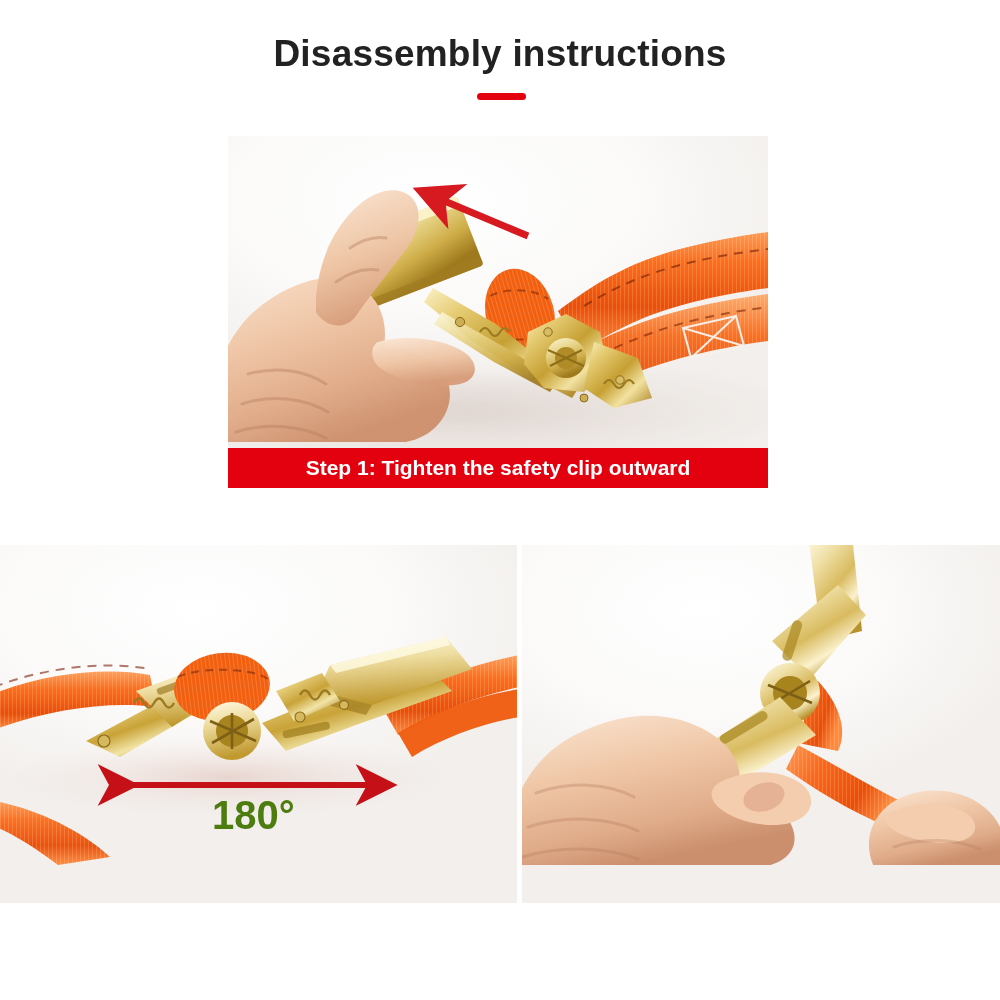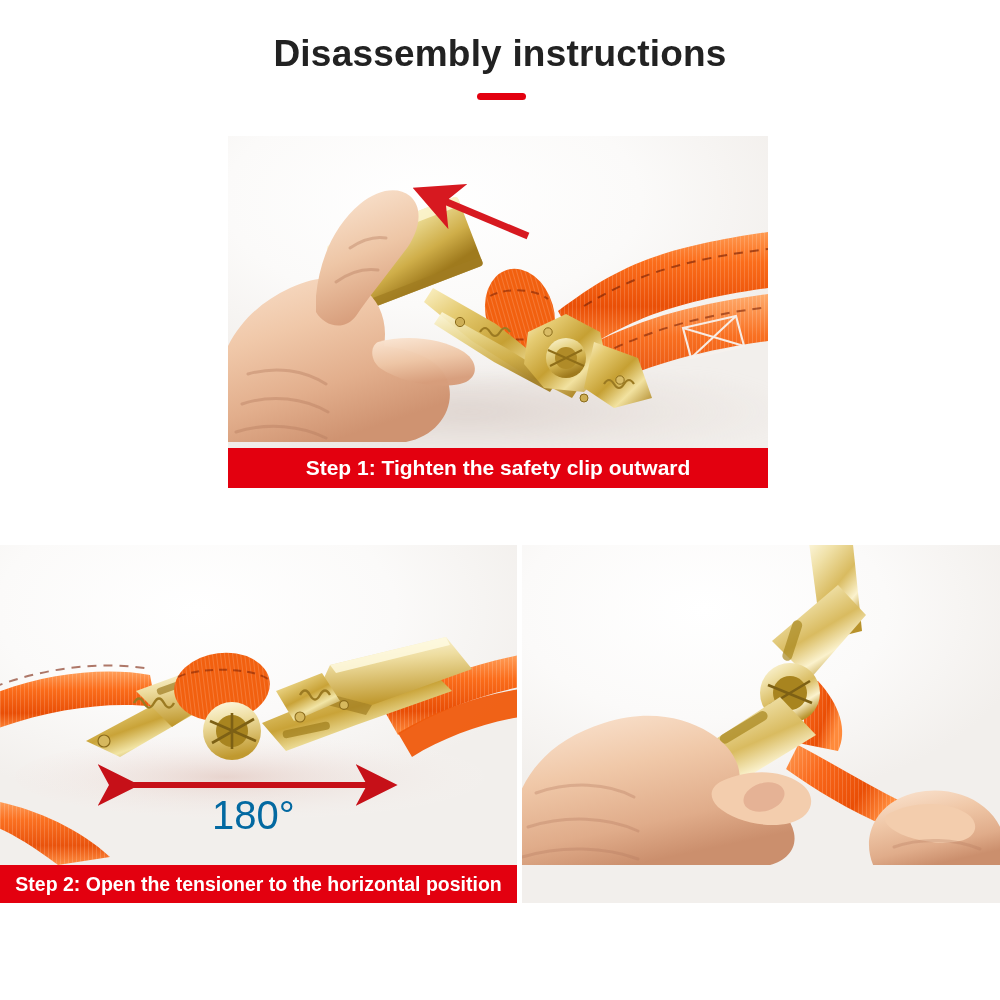--- a/index.html
+++ b/index.html
@@ -104,22 +104,22 @@
   .table-shadow {
     position: absolute;
     left: -5%; bottom: 6%;
     width: 110%; height: 26%;
     background: radial-gradient(ellipse at 45% 40%, rgba(196,176,168,.40) 0%, rgba(215,200,192,.18) 45%, rgba(255,255,255,0) 72%);
     filter: blur(6px);
   }
 
   .deg-label {
     position: absolute;
-    color: #0369a1;
-    font-weight: normal;
+    color: #4d7c0f;
+    font-weight: bold;
     font-family: "Liberation Sans", sans-serif;
   }
 </style>
 </head>
 <body>
 
 <div class="page">
 
   <div class="header">
     <div class="page-title">Disassembly instructions</div>
@@ -360,23 +360,20 @@
           </marker>
           <marker id="ahR" markerWidth="7" markerHeight="7" refX="5.4" refY="3.5" orient="auto">
             <path d="M7,3.5 L0,0 L1.9,3.5 L0,7 Z" fill="#c61018"></path>
           </marker>
         </defs>
         <line x1="130" y1="240" x2="388" y2="240" stroke="#c61018" stroke-width="6" marker-start="url(#ahL)" marker-end="url(#ahR)"></line>
       </svg>
       <div class="deg-label" style="left:212px; top:248px; font-size:40px;">180°</div>
     </div>
 
-    <div class="caption-bar">
-      <span>Step 2: Open the tensioner to the horizontal position</span>
-    </div>
   </div>
 
   <div class="panel" id="panel-step3">
     <div class="photo">
       <div class="bg-studio"></div>
 
       <svg width="478" height="320" viewBox="0 0 478 320" style="position:absolute;top:0;left:0;">
         <defs>
           <linearGradient id="webGrad3" x1="0" y1="0" x2="1" y2="0.4">
             <stop offset="0%" stop-color="#ff9a52"></stop>

